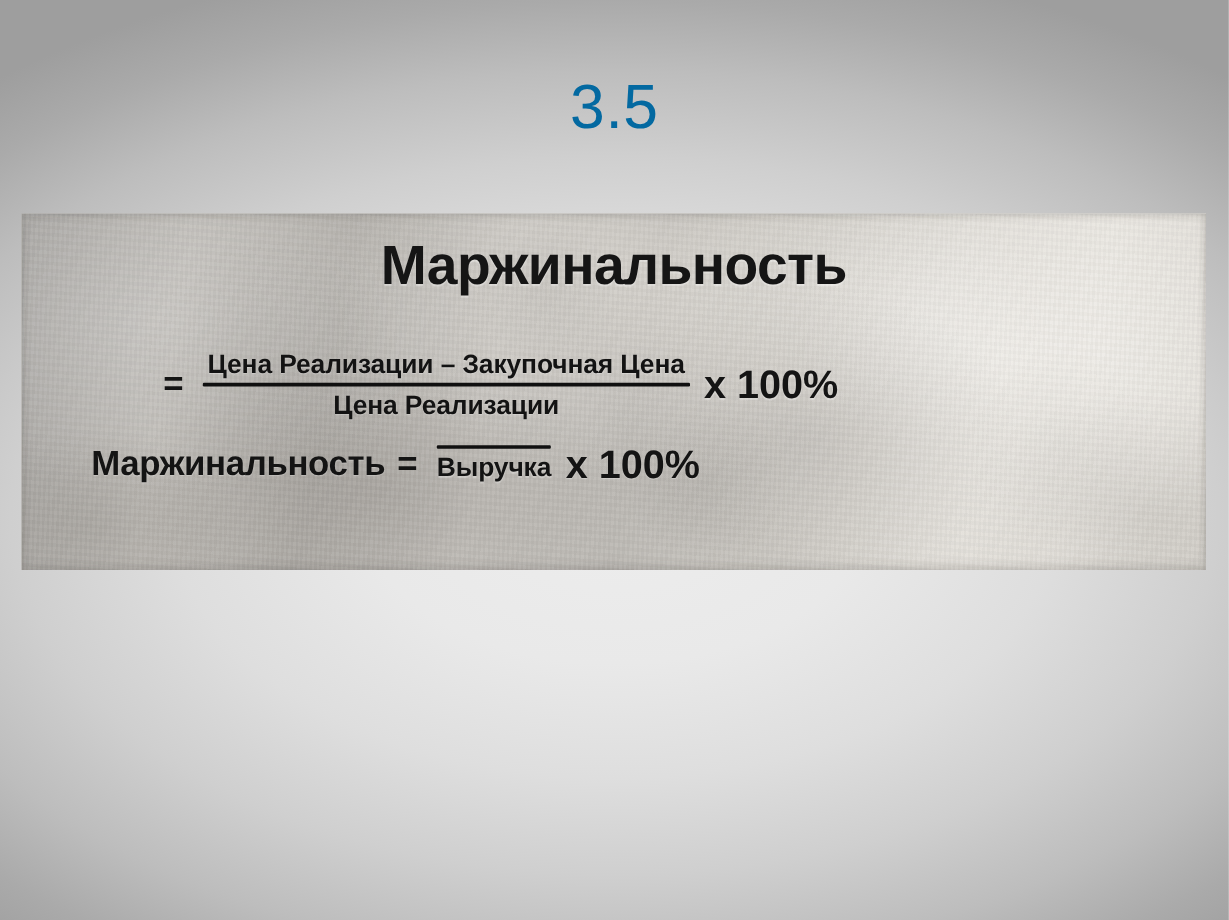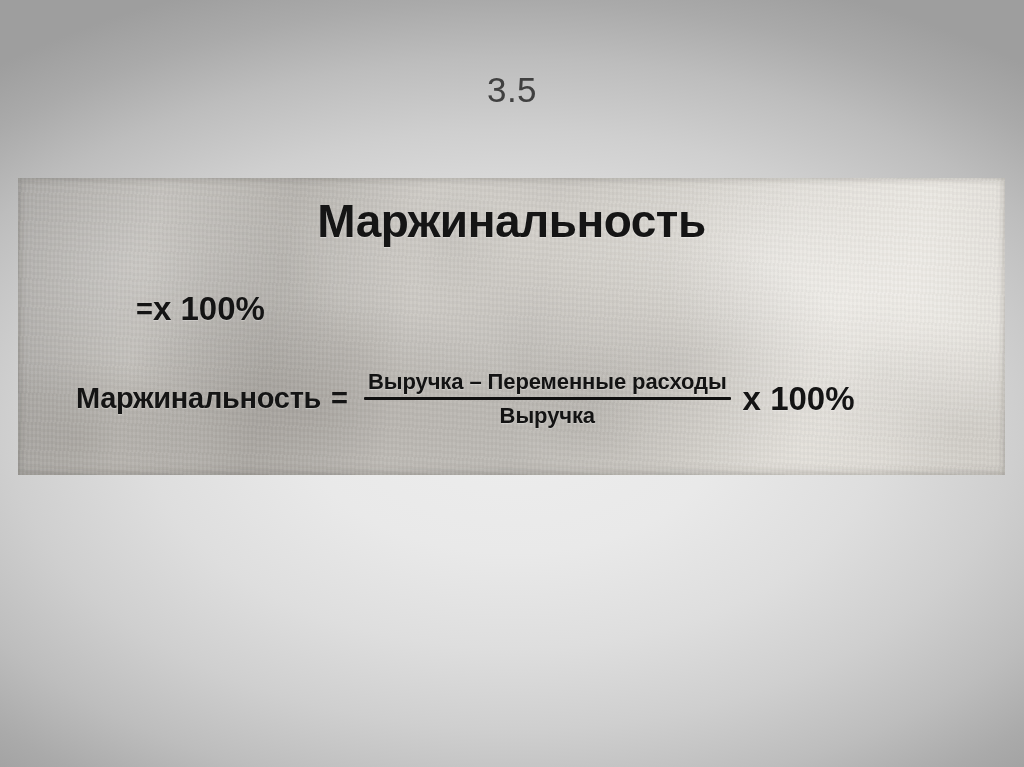--- a/index.html
+++ b/index.html
@@ -24,24 +24,24 @@
     position: relative;
   }
 
   
   .slide-title {
     position: absolute;
     top: 58px;
     left: 0;
     width: 1024px;
     text-align: center;
-    font-size: 35px;
+    font-size: 52px;
     line-height: 64px;
     font-weight: 400;
-    color: #404040;
+    color: #0369a1;
     letter-spacing: 0.5px;
     font-family: "Liberation Sans", sans-serif;
   }
 
   
   .photo-block {
     position: absolute;
     left: 18px;
     top: 178px;
     width: 987px;
@@ -175,28 +175,32 @@
 
 <div class="photo-block">
   <div class="photo-grain"></div>
 
   <div class="photo-content">
 
     <div class="photo-heading">Маржинальность</div>
 
     <div class="formula-row" id="formula-row-1">
       <span class="formula-eq">=</span>
+      <span class="fraction">
+        <span class="fraction-num">Цена Реализации – Закупочная Цена</span>
+        <span class="fraction-bar"></span>
+        <span class="fraction-den">Цена Реализации</span>
+      </span>
       <span class="formula-mult">x 100%</span>
     </div>
 
     <div class="formula-row" id="formula-row-2">
       <span class="formula-lhs">Маржинальность</span>
       <span class="formula-eq">=</span>
       <span class="fraction">
-        <span class="fraction-num">Выручка – Переменные расходы</span>
         <span class="fraction-bar"></span>
         <span class="fraction-den">Выручка</span>
       </span>
       <span class="formula-mult">x 100%</span>
     </div>
 
   </div>
 </div>
 
 </body></html>

